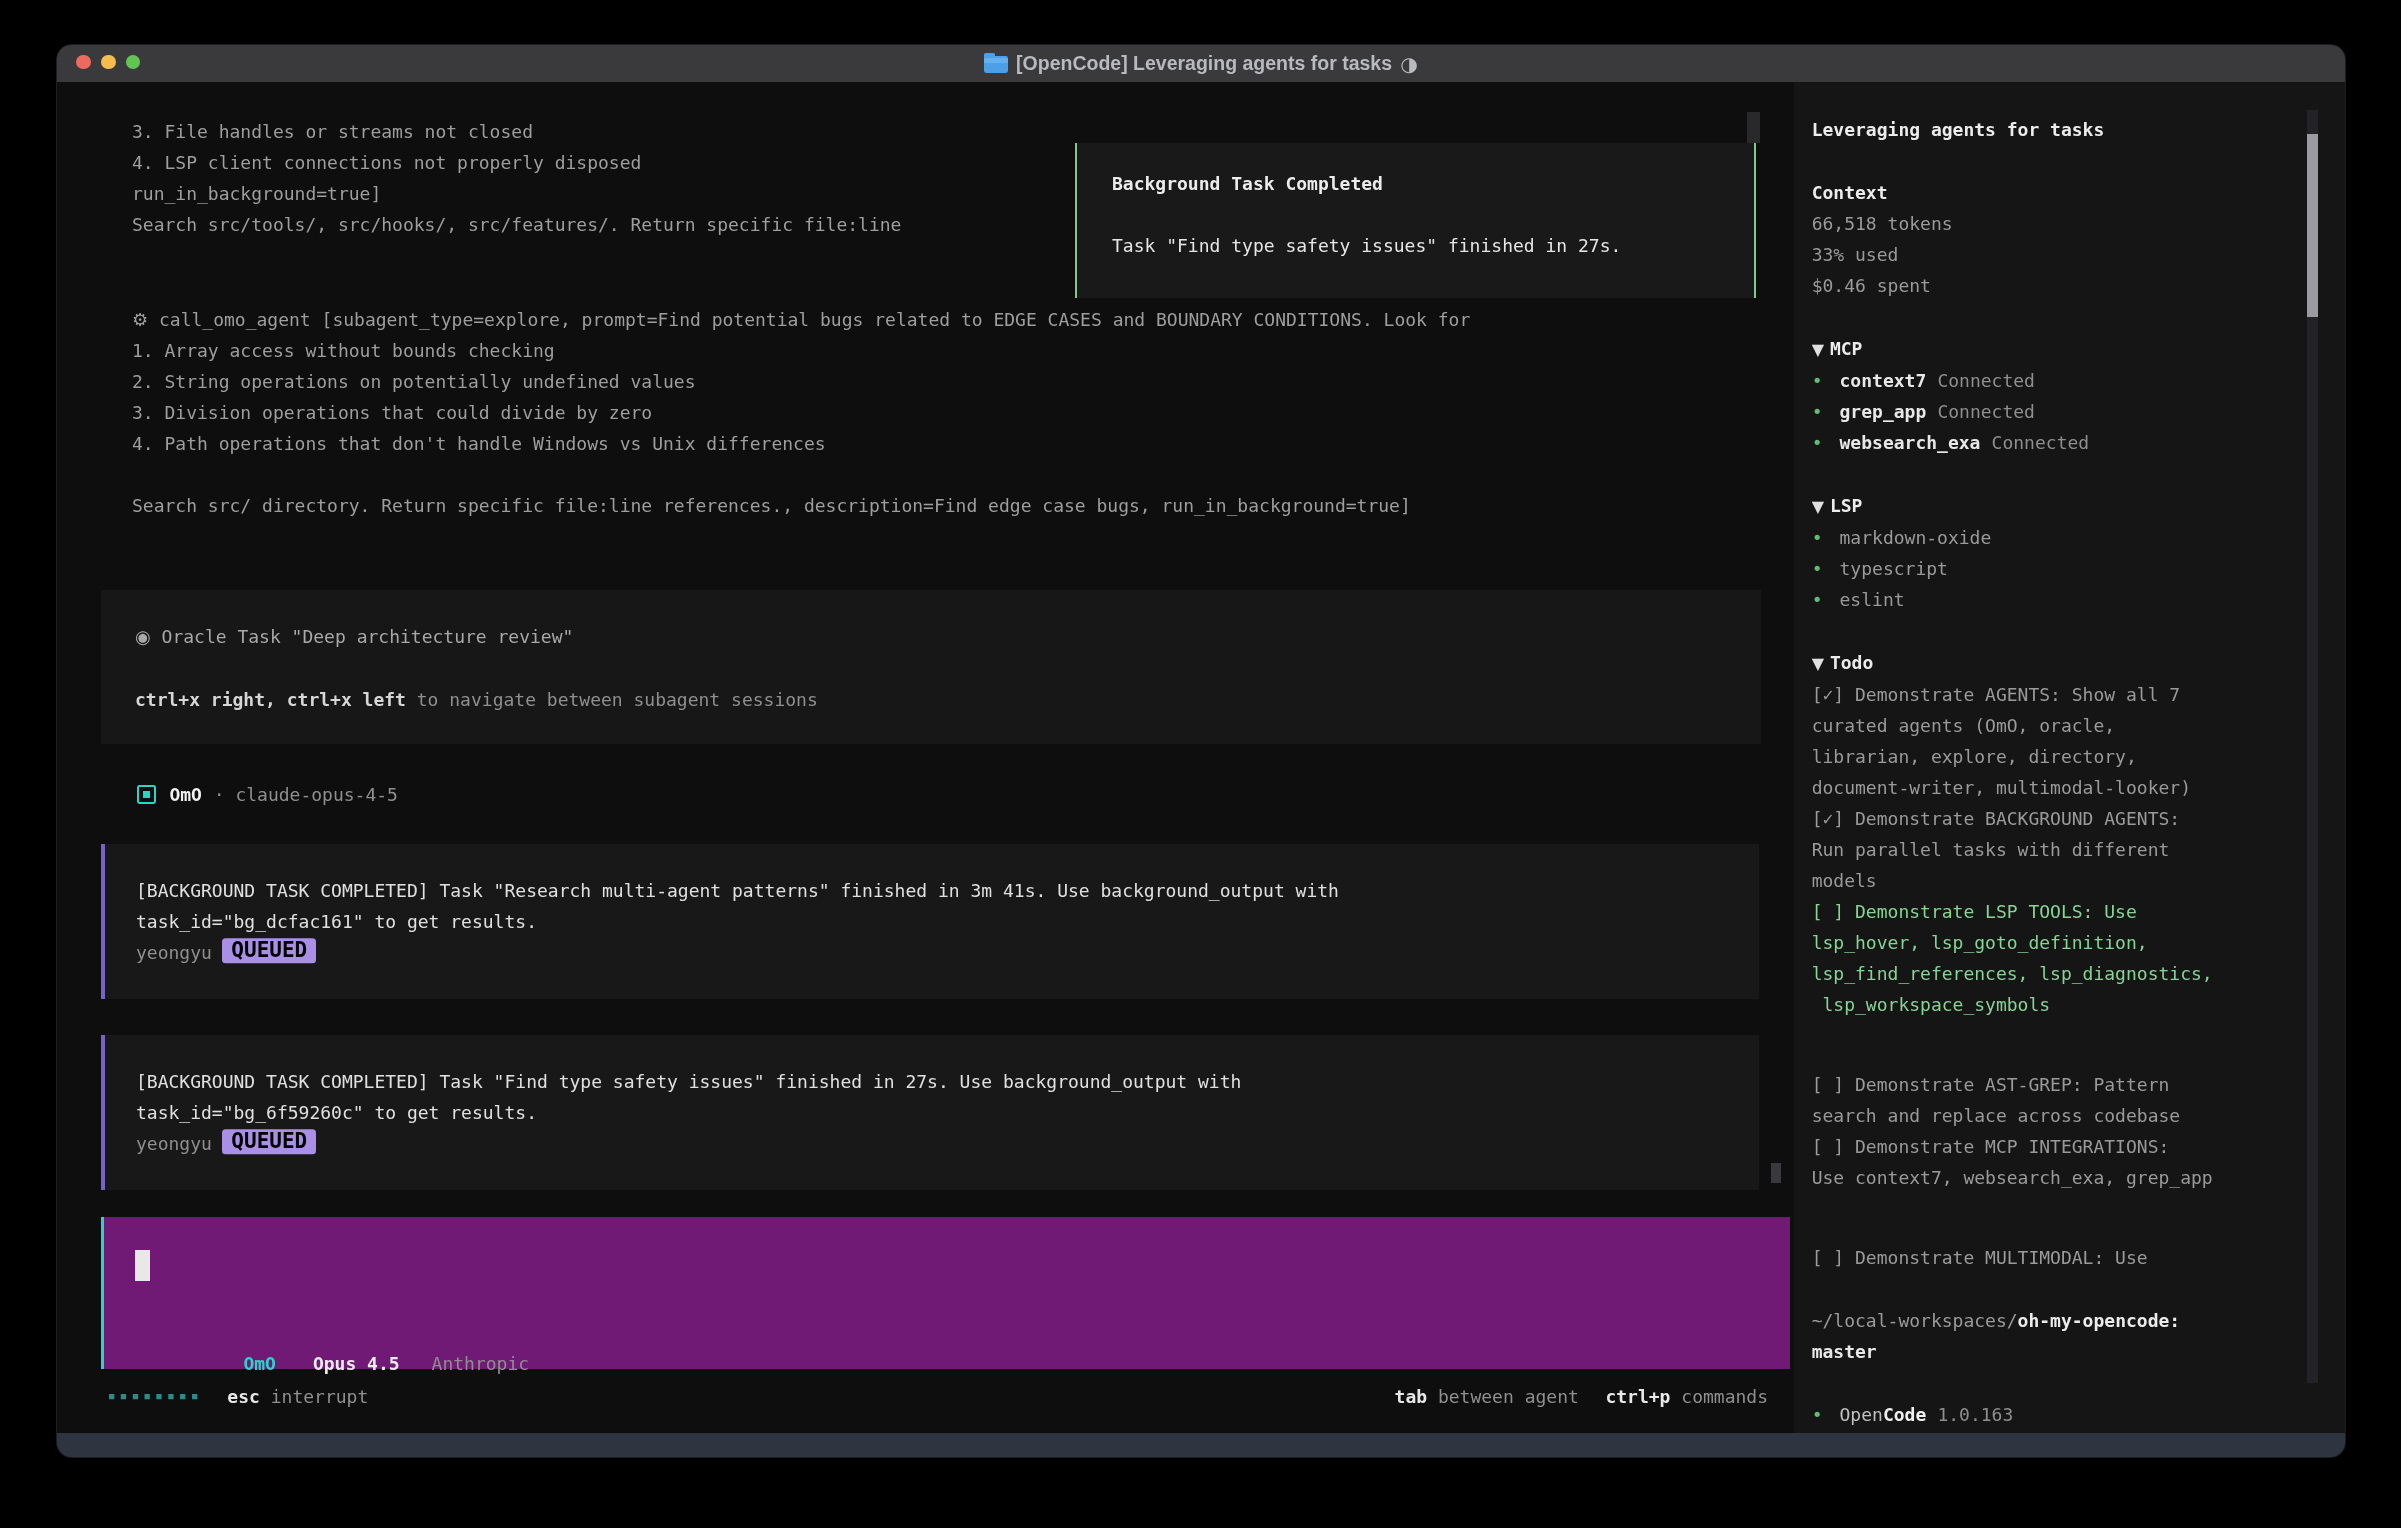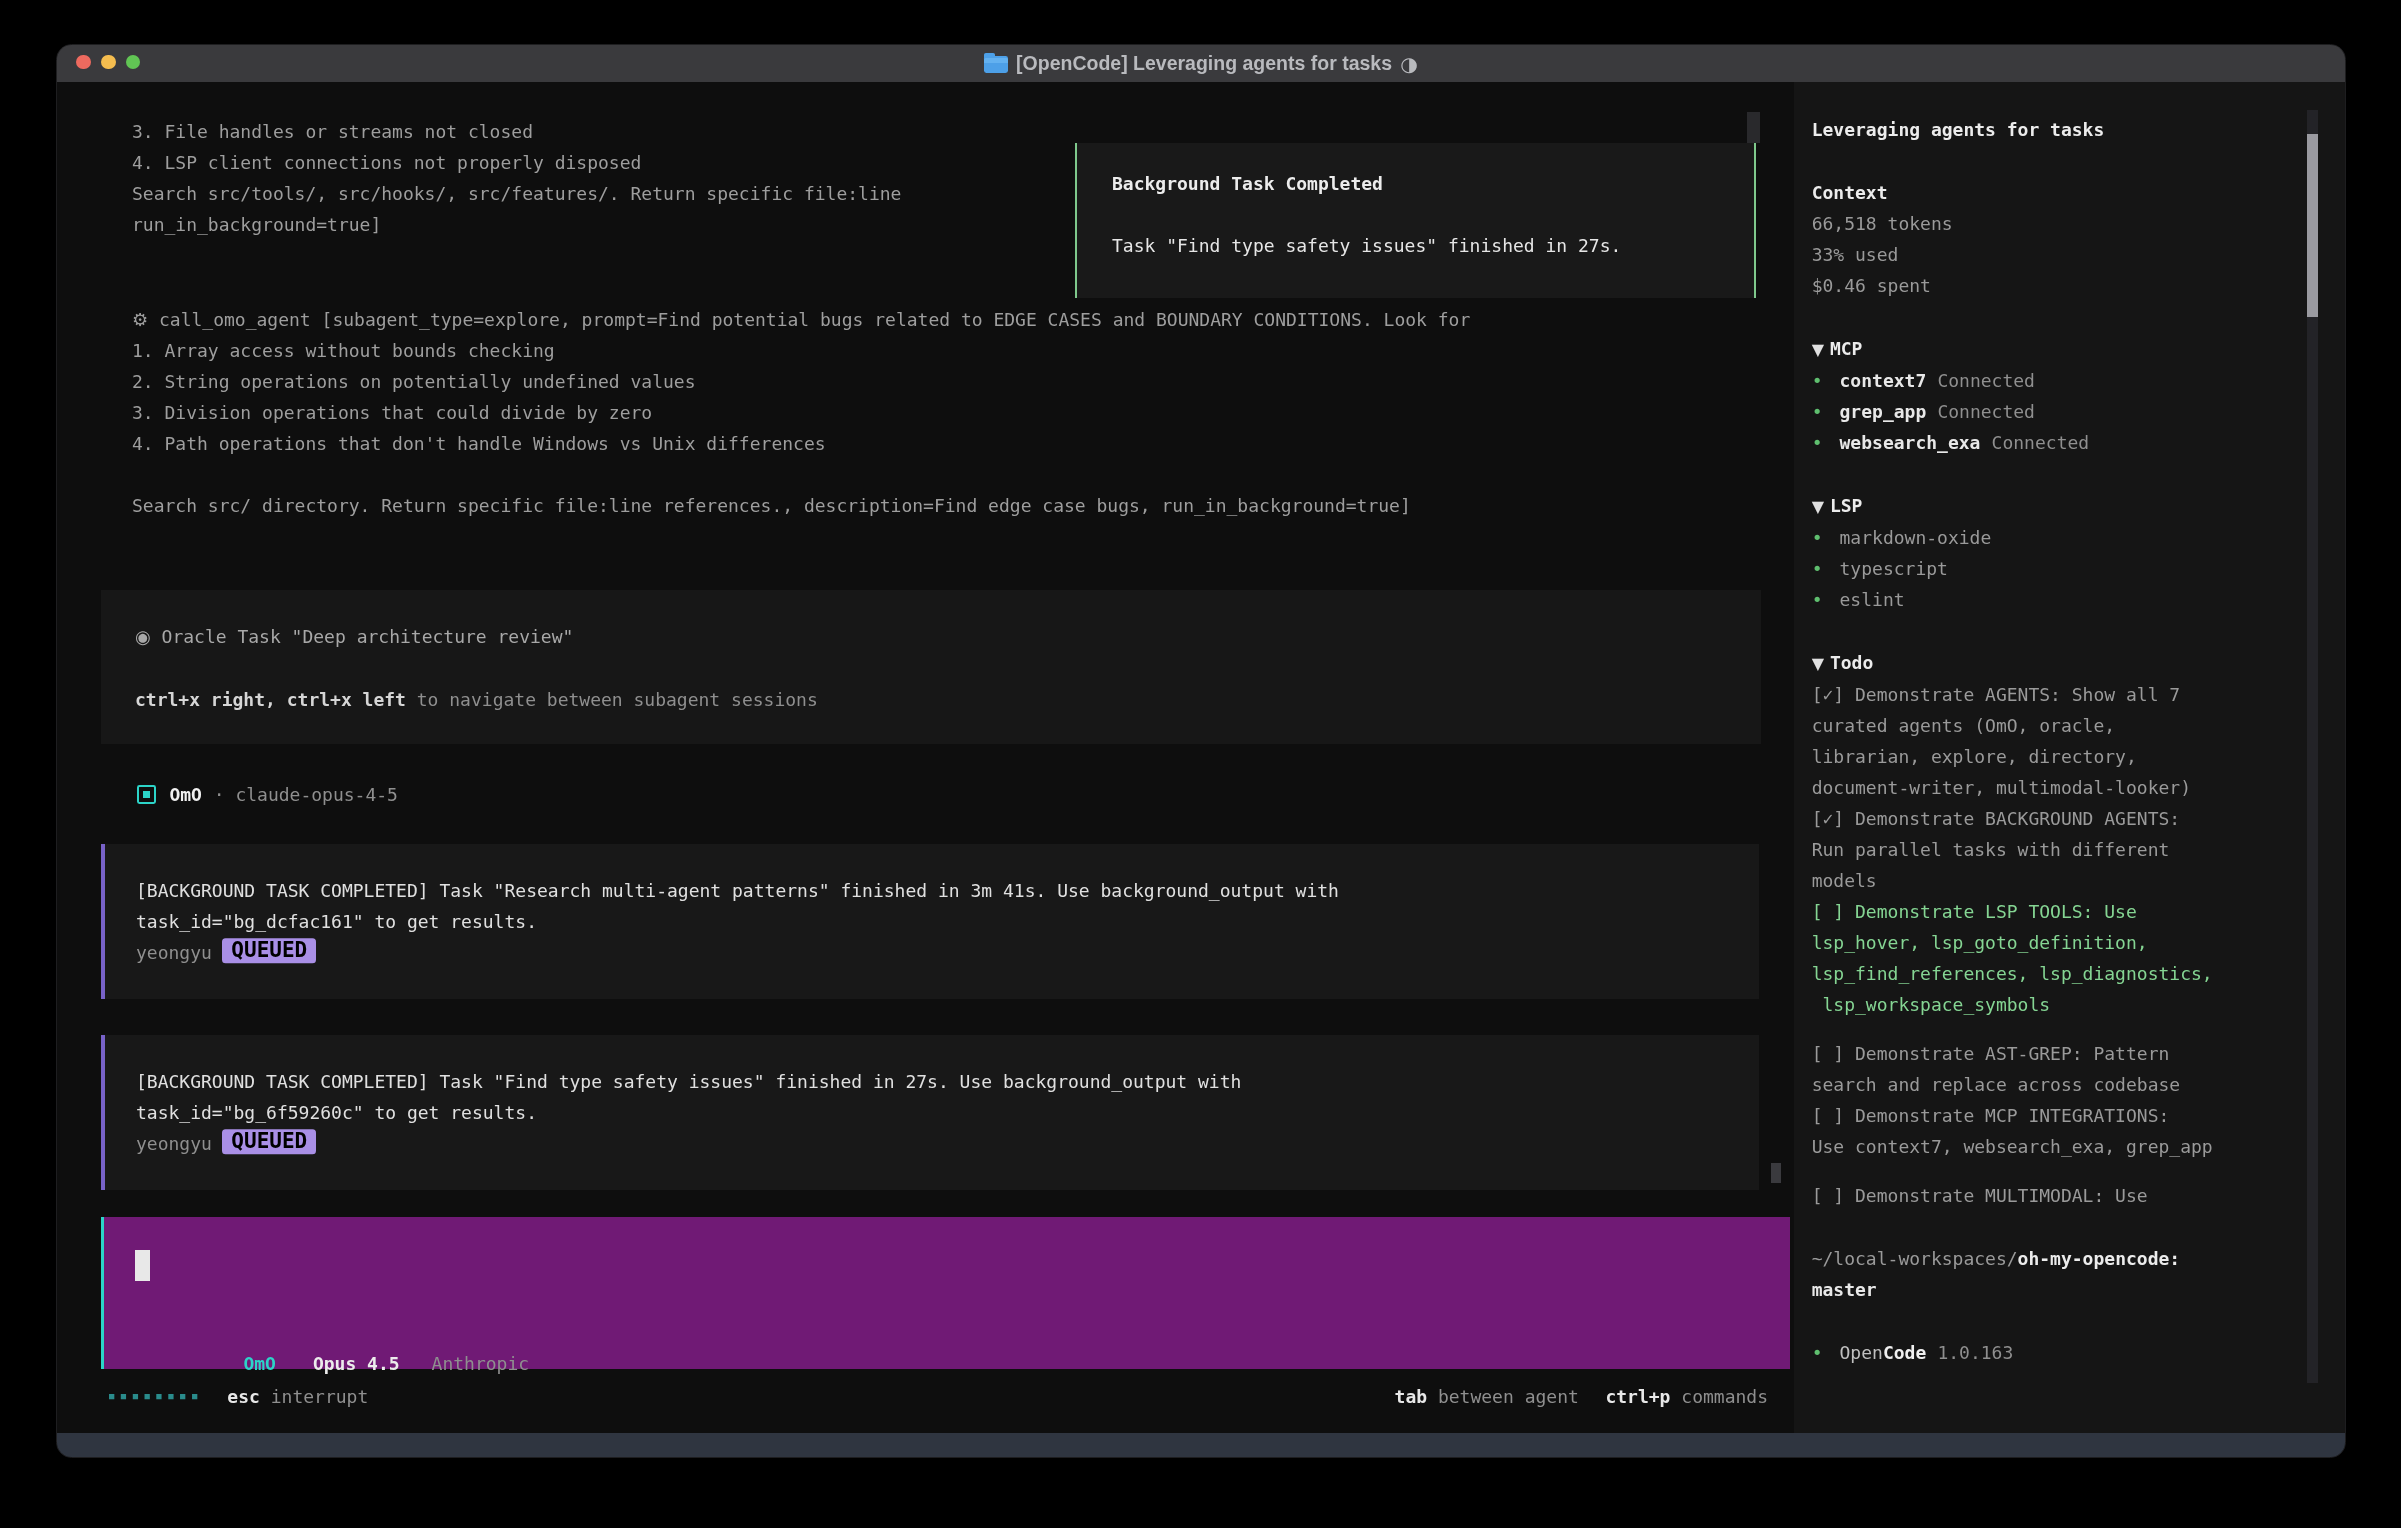--- a/index.html
+++ b/index.html
@@ -75,21 +75,21 @@
   .sb-block{margin-top:32px;}
   .sb-heading{white-space:pre;}
   .sb-heading .tri{font-family:"DejaVu Sans",sans-serif;color:#e0e0e0;font-size:16px;margin-right:5.9px;}
   .sb-heading .htext{color:#ececec;font-weight:bold;}
   .sb-row{white-space:pre;}
   .dot{color:#5fbf6f;margin-right:17px;}
   .mcp-name{color:#e8e8e8;font-weight:bold;} .mcp-status{color:#8f8f8f;margin-left:11.2px;}
   .lsp-name{color:#9a9a9a;}
   .todo-line{white-space:pre;color:#9a9a9a;}
   .todo-group.active .todo-line{color:#85d593;}
-  .todo-group.gap-before{margin-top:18px;}
+  .todo-group.gap-before{margin-top:49px;}
   .ws-prefix{color:#9a9a9a;} .ws-repo{color:#ececec;font-weight:bold;} .ws-branch{color:#e8e8e8;font-weight:bold;}
   .ver-open{color:#c0c0c0;} .ver-code{color:#f0f0f0;font-weight:bold;} .ver-num{color:#8f8f8f;margin-left:11.2px;}
   .sidebar-scrolltrack{position:absolute;left:513px;top:28px;width:11.2px;height:1273px;background:#232327;}
   .sidebar-scrollthumb{position:absolute;left:0;top:23.6px;width:11.2px;height:183px;background:#9a9aa0;}
 </style>
 </head>
 <body>
 
 <div class="screen">
   <div class="window">
@@ -106,22 +106,22 @@
         <span class="moon">◑</span>
       </div>
     </div>
 
     <div class="main-area">
 
       <div class="scrollback">
         <div class="line">3. File handles or streams not closed</div>
         <div class="line">4. LSP client connections not properly disposed</div>
         <div class="line"></div>
+        <div class="line">run_in_background=true]</div>
         <div class="line">Search src/tools/, src/hooks/, src/features/. Return specific file:line</div>
-        <div class="line">run_in_background=true]</div>
       </div>
 
       <div class="tool-call">
         <div class="line"><span class="tool-icon">⚙</span><span> </span><span>call_omo_agent [subagent_type=explore, prompt=Find potential bugs related to EDGE CASES and BOUNDARY CONDITIONS. Look for</span></div>
         <div class="line">1. Array access without bounds checking</div>
         <div class="line">2. String operations on potentially undefined values</div>
         <div class="line">3. Division operations that could divide by zero</div>
         <div class="line">4. Path operations that don't handle Windows vs Unix differences</div>
         <div class="line tc-last">Search src/ directory. Return specific file:line references., description=Find edge case bugs, run_in_background=true]</div>
       </div>

